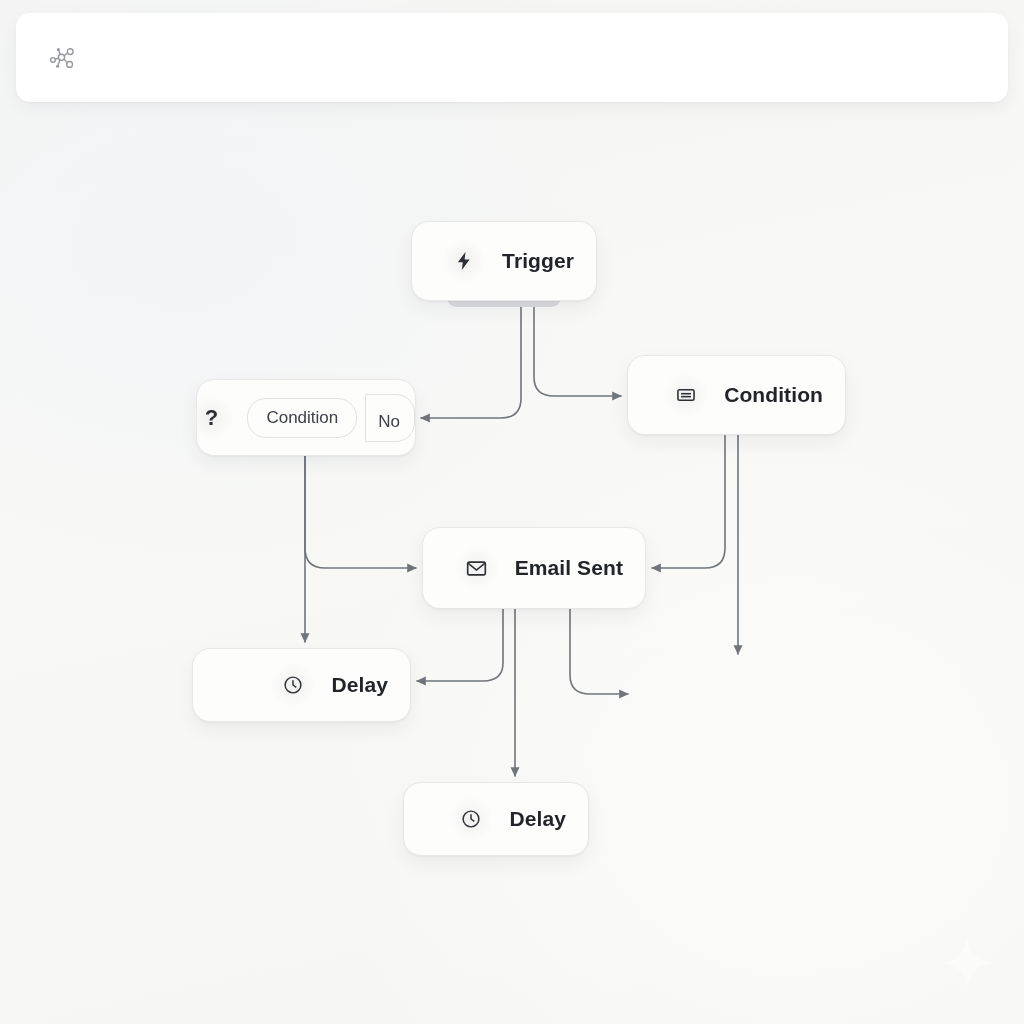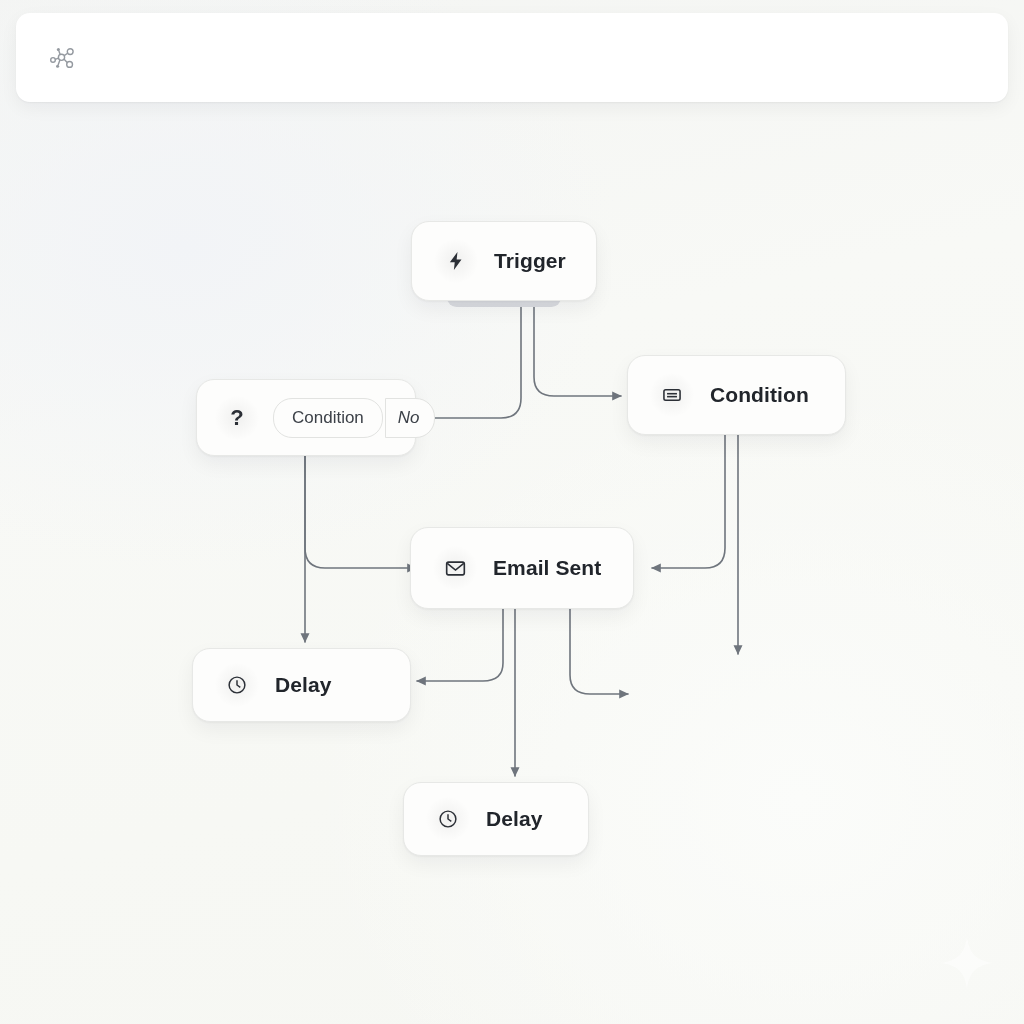--- a/index.html
+++ b/index.html
@@ -68,20 +68,21 @@
     position: absolute;
     display: flex;
     align-items: center;
     background: #fdfdfc;
     border: 1px solid #e7e8e6;
     border-radius: 18px;
     box-shadow: 0 1px 2px rgba(22,26,31,0.04),
                 0 8px 20px rgba(22,26,31,0.055);
     box-sizing: border-box;
     padding: 0 22px;
+    justify-content: flex-end;
   }
   .node-icon {
     width: 44px;
     height: 44px;
     flex: 0 0 44px;
     border-radius: 50%;
     display: flex;
     align-items: center;
     justify-content: center;
     background: radial-gradient(circle at 50% 50%, #f0f0ef 0%, rgba(240,240,239,0) 72%);
@@ -120,25 +121,24 @@
     justify-content: center;
     padding: 0 18px;
     font-size: 17px;
     color: #3c4148;
     background: #fdfdfc;
     border: 1px solid #e2e3e1;
     border-radius: 19px;
     white-space: nowrap;
   }
   .pill.no-pill {
-    margin-left: 2px;
-    padding: 0 14px 0 12px;
+    margin-left: 8px;
+    padding: 8px 14px 0 12px;
     border-radius: 0 19px 19px 0;
     border-left: 1px solid #e2e3e1;
-    font-style: italic;
   }
   .qmark {
     font-size: 22px;
     font-weight: 700;
     color: #2b2f36;
     line-height: 1;
   }
 
   
   .sparkle {
@@ -230,21 +230,21 @@
       <div class="node-icon">
         <svg width="22" height="22" viewBox="0 0 24 24" fill="none" stroke="currentColor" stroke-width="1.7">
           <rect x="3.2" y="6.2" width="17.6" height="11.6" rx="1.9"></rect>
           <path d="M6.6 10.6 h10.8"></path>
           <path d="M6.6 13.8 h10.8"></path>
         </svg>
       </div>
       <div class="node-label">Condition</div>
     </div>
 
-    <div class="node" style="left:410px; top:527px; width:224px; height:82px;">
+    <div class="node" style="left:422px; top:527px; width:224px; height:82px;">
       <div class="node-icon">
         <svg width="23" height="23" viewBox="0 0 24 24" fill="none" stroke="currentColor" stroke-width="1.7">
           <rect x="2.8" y="5.4" width="18.4" height="13.2" rx="1.8"></rect>
           <path d="M3.4 6.6 L12 13.6 L20.6 6.6"></path>
         </svg>
       </div>
       <div class="node-label">Email Sent</div>
     </div>
 
     <div class="node" style="left:192px; top:648px; width:219px; height:74px;">

